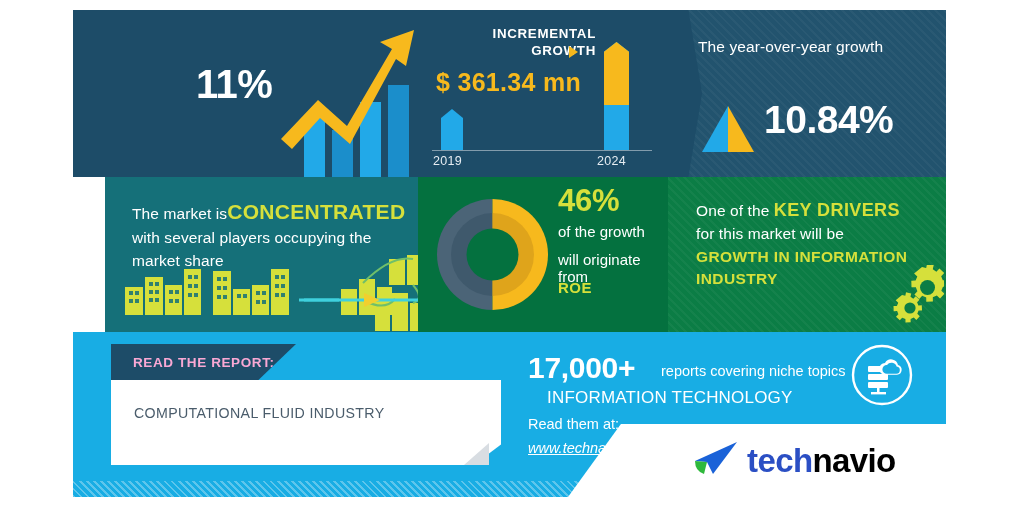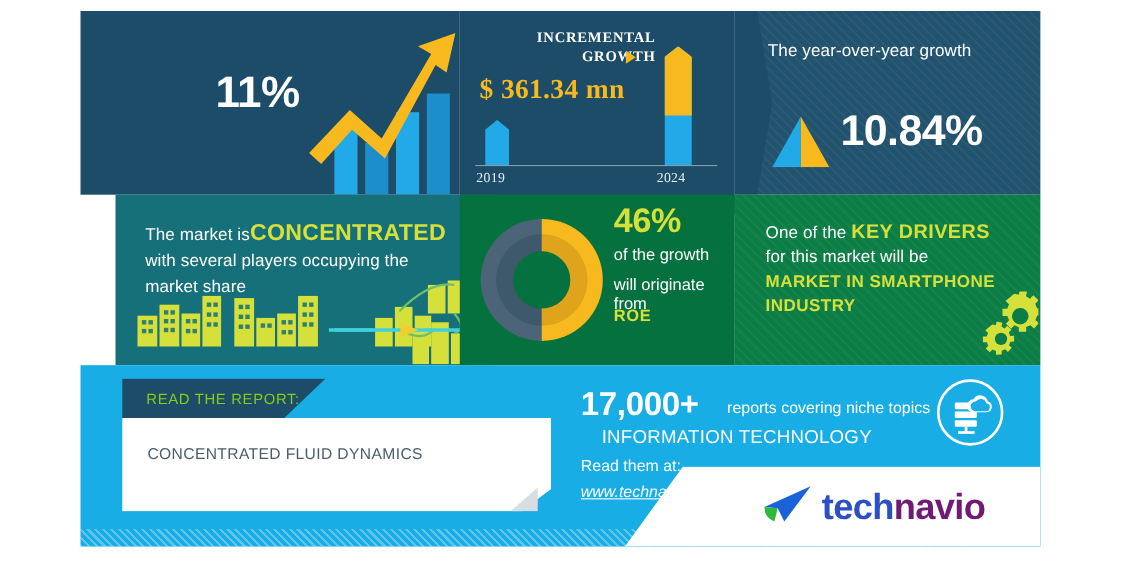--- a/index.html
+++ b/index.html
@@ -6,21 +6,21 @@
   body{width:1024px;height:512px;overflow:hidden;font-family:"Liberation Sans",sans-serif;}
 
   #canvas{position:relative;width:1024px;height:512px;background:#ffffff;}
 
   
   #frame{position:absolute;left:73px;top:10px;width:873px;height:487px;overflow:hidden;}
 
   
   .row1{position:absolute;left:0;top:0;width:873px;height:167px;}
   .p-cagr{position:absolute;left:0;top:0;width:345px;height:167px;background:#1d4c68;overflow:hidden;}
-  .p-incr{position:absolute;left:345px;top:0;width:250px;height:185px;background:#1d4c68;overflow:hidden;font-family:Liberation Serif, serif;}
+  .p-incr{position:absolute;left:345px;top:0;width:250px;height:185px;background:#1d4c68;overflow:hidden;}
   .p-yoy{position:absolute;left:595px;top:0;width:278px;height:167px;background:#22536e;overflow:hidden;}
   .p-yoy:before{content:"";position:absolute;inset:0;
     background:repeating-linear-gradient(45deg,rgba(255,255,255,.035) 0 2px,rgba(0,0,0,0) 2px 6px);}
   
   .chev{position:absolute;left:595px;top:0;width:34px;height:167px;background:#1d4c68;
     clip-path:polygon(0 0,60% 0,100% 50%,60% 100%,0 100%);}
 
   .txt-w{color:#ffffff;font-size:15.5px;line-height:1.45;letter-spacing:.1px;}
   .b-w{font-weight:bold;letter-spacing:.4px;}
 
@@ -71,41 +71,41 @@
   .drv-b{color:#d6e03b;font-weight:bold;letter-spacing:.4px;}
   .drv-gears{position:absolute;left:218px;top:88px;width:58px;height:58px;}
 
   
   .row3{position:absolute;left:0;top:322px;width:873px;height:165px;background:#18ade4;overflow:hidden;}
   .row3-stripe{position:absolute;left:0;bottom:0;width:873px;height:16px;
      background:repeating-linear-gradient(45deg,rgba(255,255,255,.30) 0 2px,rgba(255,255,255,0) 2px 5px);}
 
   .tab{position:absolute;left:38px;top:12px;width:185px;height:39px;background:#1d4c68;
      clip-path:polygon(0 0,100% 0,78% 100%,0 100%);}
-  .tab span{position:absolute;left:22px;top:11px;color:#84cc16;font-size:13.5px;font-weight:normal;letter-spacing:.6px;}
+  .tab span{position:absolute;left:22px;top:11px;color:#f9a8d4;font-size:13.5px;font-weight:bold;letter-spacing:.6px;}
   .card{position:absolute;left:38px;top:48px;width:390px;height:85px;background:#ffffff;
      clip-path:polygon(0 0,100% 0,100% 76%,93% 100%,0 100%);}
   .card-fold{position:absolute;left:391px;top:111px;width:25px;height:22px;background:#d8dde2;
      clip-path:polygon(100% 0,0 100%,100% 100%);}
   .card p{position:absolute;left:23px;top:22px;margin:0;color:#4a5c6b;font-size:14.2px;line-height:1.55;letter-spacing:.35px;}
 
   .big17{position:absolute;left:455px;top:19px;color:#ffffff;font-size:30px;font-weight:bold;letter-spacing:-.3px;}
   .rep{position:absolute;left:588px;top:31px;color:#ffffff;font-size:14.5px;}
   .itline{position:absolute;left:474px;top:56px;color:#ffffff;font-size:17px;letter-spacing:.2px;}
   .readat{position:absolute;left:455px;top:84px;color:#ffffff;font-size:14.5px;}
   .urlx{position:absolute;left:455px;top:108px;color:#ffffff;font-size:14.5px;font-style:italic;
      text-decoration:underline;}
 
   .cloudcircle{position:absolute;left:778px;top:12px;width:62px;height:62px;}
 
   .whitewedge{position:absolute;left:495px;top:92px;width:378px;height:73px;background:#ffffff;
      clip-path:polygon(14% 0,100% 0,100% 100%,0 100%);}
   .logo{position:absolute;left:618px;top:108px;width:240px;height:46px;}
   .logo-txt{position:absolute;left:56px;top:2px;font-size:33px;font-weight:bold;letter-spacing:-.6px;}
-  .lg-b{color:#2b4fc4;} .lg-g{color:#701a75;}
+  .lg-b{color:#2b4fc4;} .lg-g{color:#000000;}
 </style>
 </head>
 <body>
 
 <div id="canvas">
   <div id="frame">
 
     <div class="row1">
 
       <div class="p-cagr">
@@ -255,21 +255,21 @@
         <div class="roe-num">46%</div>
         <div class="roe-l1">of the growth</div>
         <div class="roe-l2">will originate from</div>
         <div class="roe-l3">ROE</div>
       </div>
 
       <div class="p-drv">
         <div class="drv-text txt-w">
           <span>One of the </span><span class="drv-b" style="font-size:18px;">KEY DRIVERS</span><br>
           <span>for this market will be</span><br>
-          <span class="drv-b">MARKET IN SMARTPHONE</span><br>
+          <span class="drv-b">GROWTH IN INFORMATION</span><br>
           <span class="drv-b">INDUSTRY</span>
         </div>
         <div class="drv-gears">
           <svg width="58" height="58" viewBox="0 0 58 58">
             <g fill="#d6e03b">
               <path d="M39 4 l4.2 .9 .9 -4.3 6.6 1.4 -.9 4.3 3.6 2.4 3-3.2 4.8 4.5 -3 3.2 1.6 4 4.3-.1 .2 6.6 -4.3 .1 -1.7 4 3.2 3 -4.5 4.8 -3.2-3 -4 1.6 .1 4.3 -6.6 .2 -.1-4.3 -4-1.7 -3 3.2 -4.8-4.5 3-3.2 -1.6-4 -4.3 .1 -.2-6.6 4.3-.1 1.7-4 -3.2-3z" transform="translate(-3,-2)"></path>
               <circle cx="41.5" cy="22.5" r="7.5" fill="#0b7d45"></circle>
               <path d="M16 30 l3.3 .7 .7-3.4 5.2 1.1 -.7 3.4 2.8 1.9 2.4-2.5 3.8 3.5 -2.4 2.5 1.3 3.2 3.4-.1 .2 5.2 -3.4 .1 -1.3 3.2 2.5 2.4 -3.5 3.8 -2.5-2.4 -3.2 1.3 .1 3.4 -5.2 .2 -.1-3.4 -3.2-1.3 -2.4 2.5 -3.8-3.5 2.4-2.5 -1.3-3.2 -3.4 .1 -.2-5.2 3.4-.1 1.3-3.2 -2.5-2.4z"></path>
               <circle cx="24" cy="43" r="5.6" fill="#0b7d45"></circle>
             </g>
@@ -279,21 +279,21 @@
     </div>
 
     <div class="row3">
 
       <div class="tab">
         <span>READ THE REPORT:</span>
       </div>
 
       <div class="card">
         <p>
-          <span>CONCENTRATED FLUID DYNAMICS</span><br>
+          <span>COMPUTATIONAL FLUID INDUSTRY</span><br>
         </p>
       </div>
       <div class="card-fold"></div>
 
       <div class="big17">17,000+</div>
       <div class="rep">reports covering niche topics</div>
       <div class="itline">INFORMATION TECHNOLOGY</div>
       <div class="readat">Read them at:</div>
       <div class="urlx">www.technavio.com</div>
 

